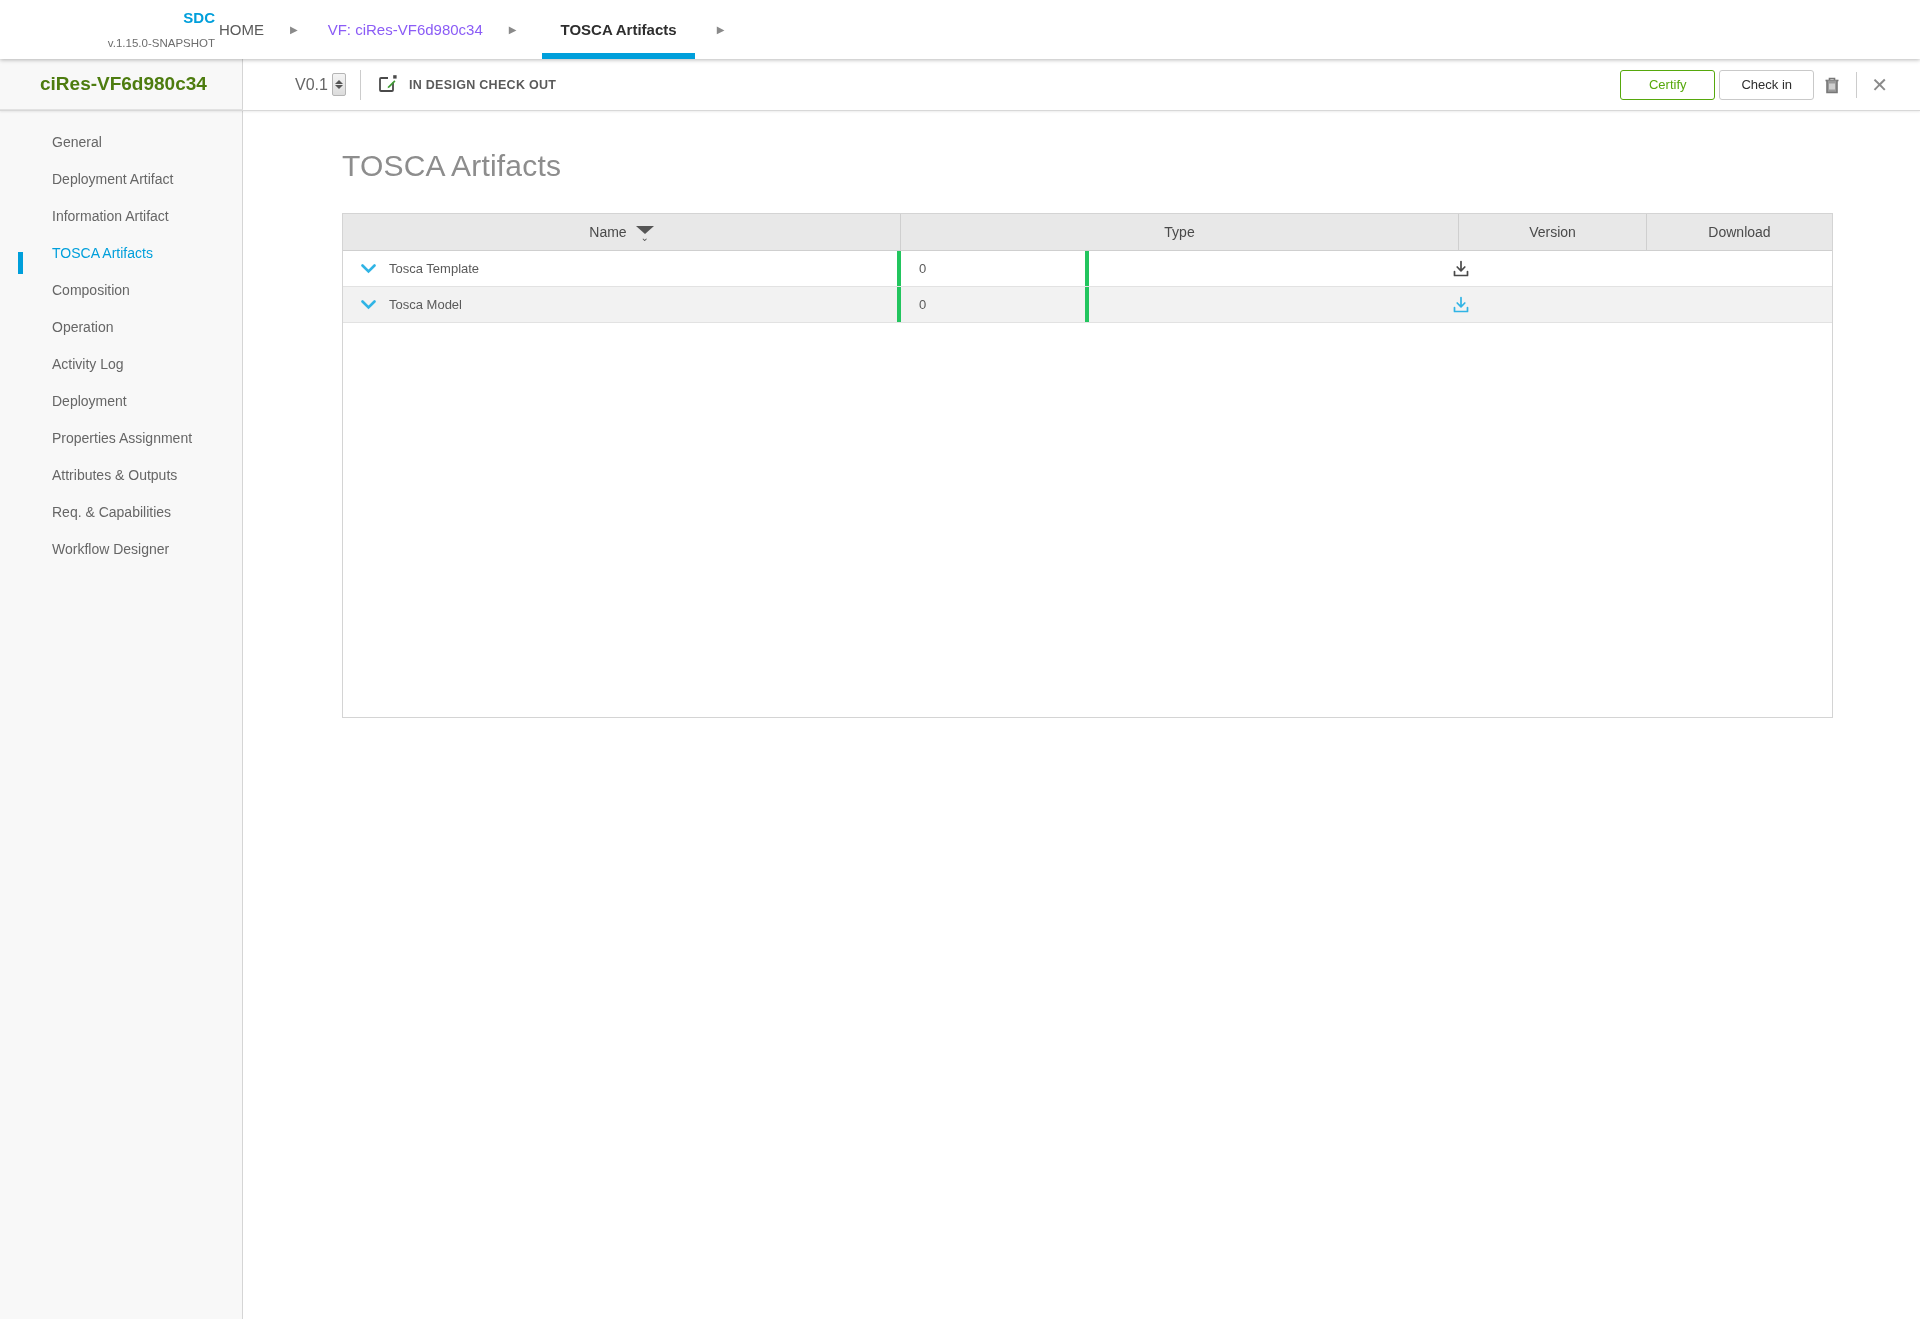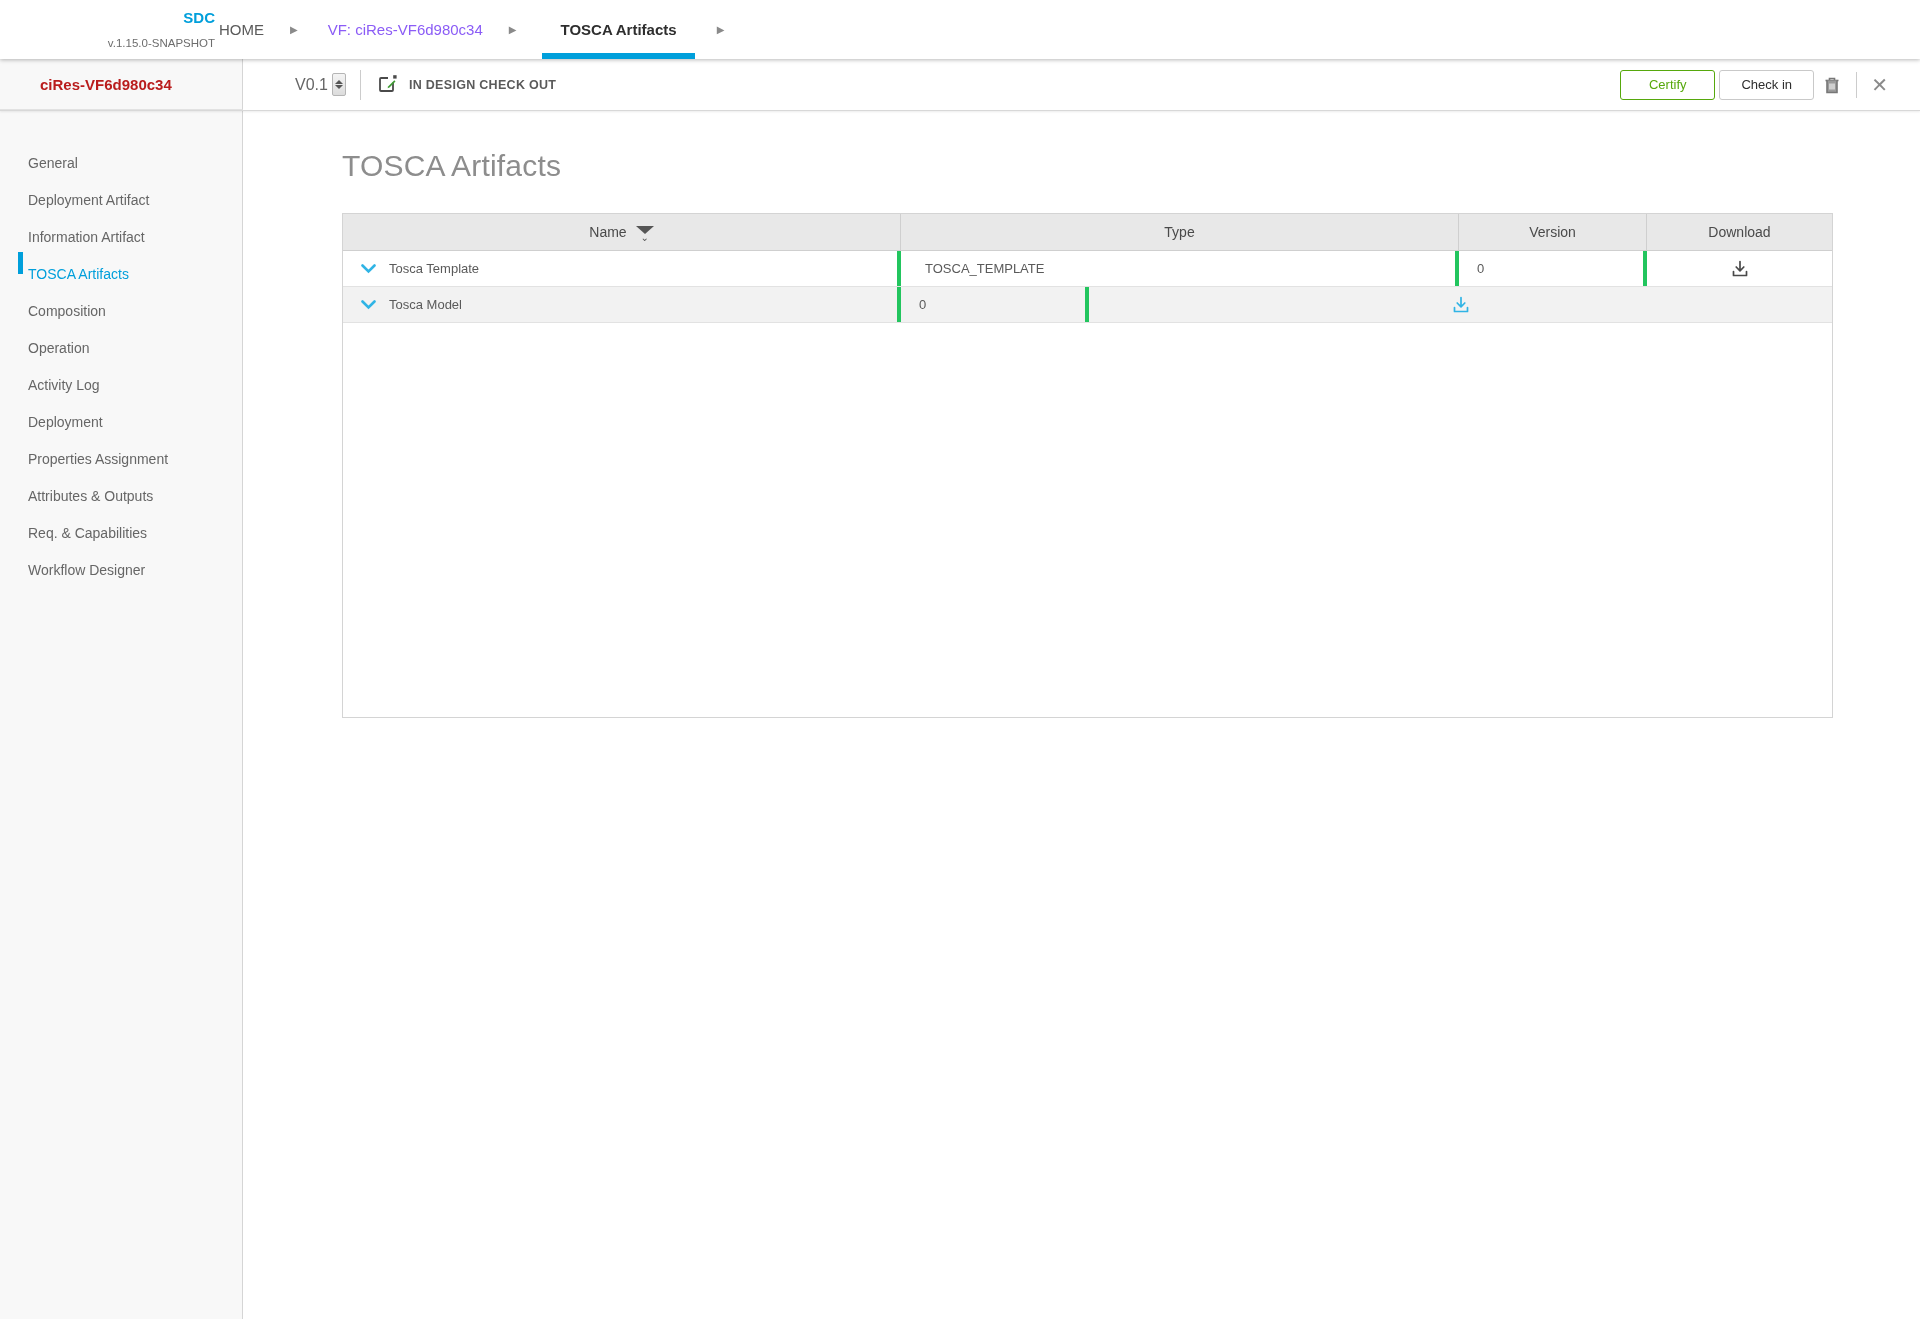--- a/index.html
+++ b/index.html
@@ -13,41 +13,41 @@
   .crumbs { display:flex; align-items:center; height:100%; }
   .crumb { font-size:15px; color:#5a5a5a; padding:0 4px; cursor:pointer; height:100%; display:flex; align-items:center; position:relative; }
   .crumb.mid { color:#8b5cf6; }
   .crumb.active { color:#2e2e2e; font-weight:bold; padding:0 18px; }
   .crumb.active .tab-underline { position:absolute; left:0; right:0; bottom:0; height:6px; background:#009fdb; }
   .crumb-arrow { color:#8a8a8a; font-size:10px; padding:0 26px 0 22px; user-select:none; }
 
   
   .wsbar { position:relative; height:52px; display:flex; z-index:10; border-bottom:1px solid #d8d8d8; box-shadow:0 1px 2px rgba(0,0,0,.08); }
   .side-head { width:243px; background:#f8f8f8; border-right:1px solid #d5d5d5; border-bottom:1px solid #e2e2e2; display:flex; align-items:center; padding-left:40px; }
-  .side-title { font-size:15px; font-weight:bold; color:#b91c1c; }
+  .side-title { font-size:19px; font-weight:bold; color:#4d7c0f; }
   .ws-left { flex:1; display:flex; align-items:center; padding-left:52px; background:#fff; }
   .ver-label { font-size:16px; color:#666; }
   .ver-spinner { width:14px; height:23px; margin-left:4px; border:1px solid #b5b5b5; background:linear-gradient(#f4f4f4,#dcdcdc); border-radius:2px; display:flex; flex-direction:column; align-items:center; justify-content:center; gap:1px; cursor:pointer; }
   .spin-up { width:0;height:0;border-left:4px solid transparent;border-right:4px solid transparent;border-bottom:4px solid #555; }
   .spin-down { width:0;height:0;border-left:4px solid transparent;border-right:4px solid transparent;border-top:4px solid #555; }
   .v-divider { width:1px; height:30px; background:#ccc; margin:0 16px 0 14px; }
   .status-icon { margin-right:10px; }
   .status-label { font-size:12.5px; font-weight:bold; color:#5a5a5a; letter-spacing:.3px; }
   .ws-right { display:flex; align-items:center; padding-right:28px; gap:4px; background:#fff; }
   .btn { height:30px; min-width:95px; padding:0 18px; font-size:13px; border-radius:3px; background:#fff; cursor:pointer; font-family:"Liberation Sans",sans-serif; }
   .btn-certify { border:1px solid #56a80c; color:#56a80c; }
   .btn-checkin { border:1px solid #c9c9c9; color:#2e2e2e; }
   .icon-btn { background:none; border:none; cursor:pointer; display:flex; align-items:center; padding:4px; }
   .r-divider { width:1px; height:26px; background:#ccc; margin:0 6px; }
   .close-x { font-size:20px; color:#8a8a8a; line-height:20px; }
 
   
   .page-body { display:flex; height:1216px; }
   .sidebar { width:243px; background:#f8f8f8; border-right:1px solid #d5d5d5; padding-top:23px; }
-  .menu-item { position:relative; height:37px; display:flex; align-items:flex-end; padding-left:28px; font-size:14px; color:#666; cursor:pointer; }
+  .menu-item { position:relative; height:37px; display:flex; align-items:flex-start; padding-left:52px; font-size:14px; color:#666; cursor:pointer; }
   .menu-item.active { color:#009fdb; }
   .menu-item.active .active-bar { position:absolute; left:18px; top:7px; width:5px; height:22px; background:#009fdb; }
 
   .main { flex:1; background:#fff; padding:38px 0 0 99px; }
   .page-title { font-size:30px; font-weight:normal; color:#8d8d8d; letter-spacing:.2px; }
 
   
   .tbl { width:1491px; margin-top:30px; border:1px solid #d4d4d4; min-height:505px; background:#fff; }
   .tbl-header { display:flex; height:37px; background:#e8e8e8; border-bottom:1px solid #cfcfcf; }
   .th { display:flex; align-items:center; justify-content:center; font-size:14px; font-weight:normal; color:#4a4a4a; border-right:1px solid #cfcfcf; }
@@ -192,23 +192,20 @@
 
       <div class="tbl-row">
         <div class="td name-cell col-name">
           <button class="chevron-btn">
             <svg width="15" height="10" viewBox="0 0 15 10">
                 <path d="M1.5 1.5 L7.5 7.5 L13.5 1.5" stroke="#30b4e5" stroke-width="2.6" fill="none" stroke-linecap="round"></path>
               </svg>
           </button>
           <span>Tosca Template</span>
         </div>
-        <div class="td type-cell col-type">
-            <span>TOSCA_TEMPLATE</span>
-          </div>
         <div class="td version-cell col-version">
             <span>0</span>
           </div>
         <div class="td download-cell col-download">
           <button class="dl-btn">
             <svg width="20" height="20" viewBox="0 0 20 20" fill="none" stroke="#4a4a4a">
               <path d="M10 2.5 V11.5 M6.2 8 L10 11.8 L13.8 8" stroke-width="1.7" stroke-linecap="round" stroke-linejoin="round"></path>
               <path d="M3.5 12.5 V16.5 H16.5 V12.5" stroke-width="1.7" stroke-linecap="round" stroke-linejoin="round"></path>
             </svg>
           </button>

